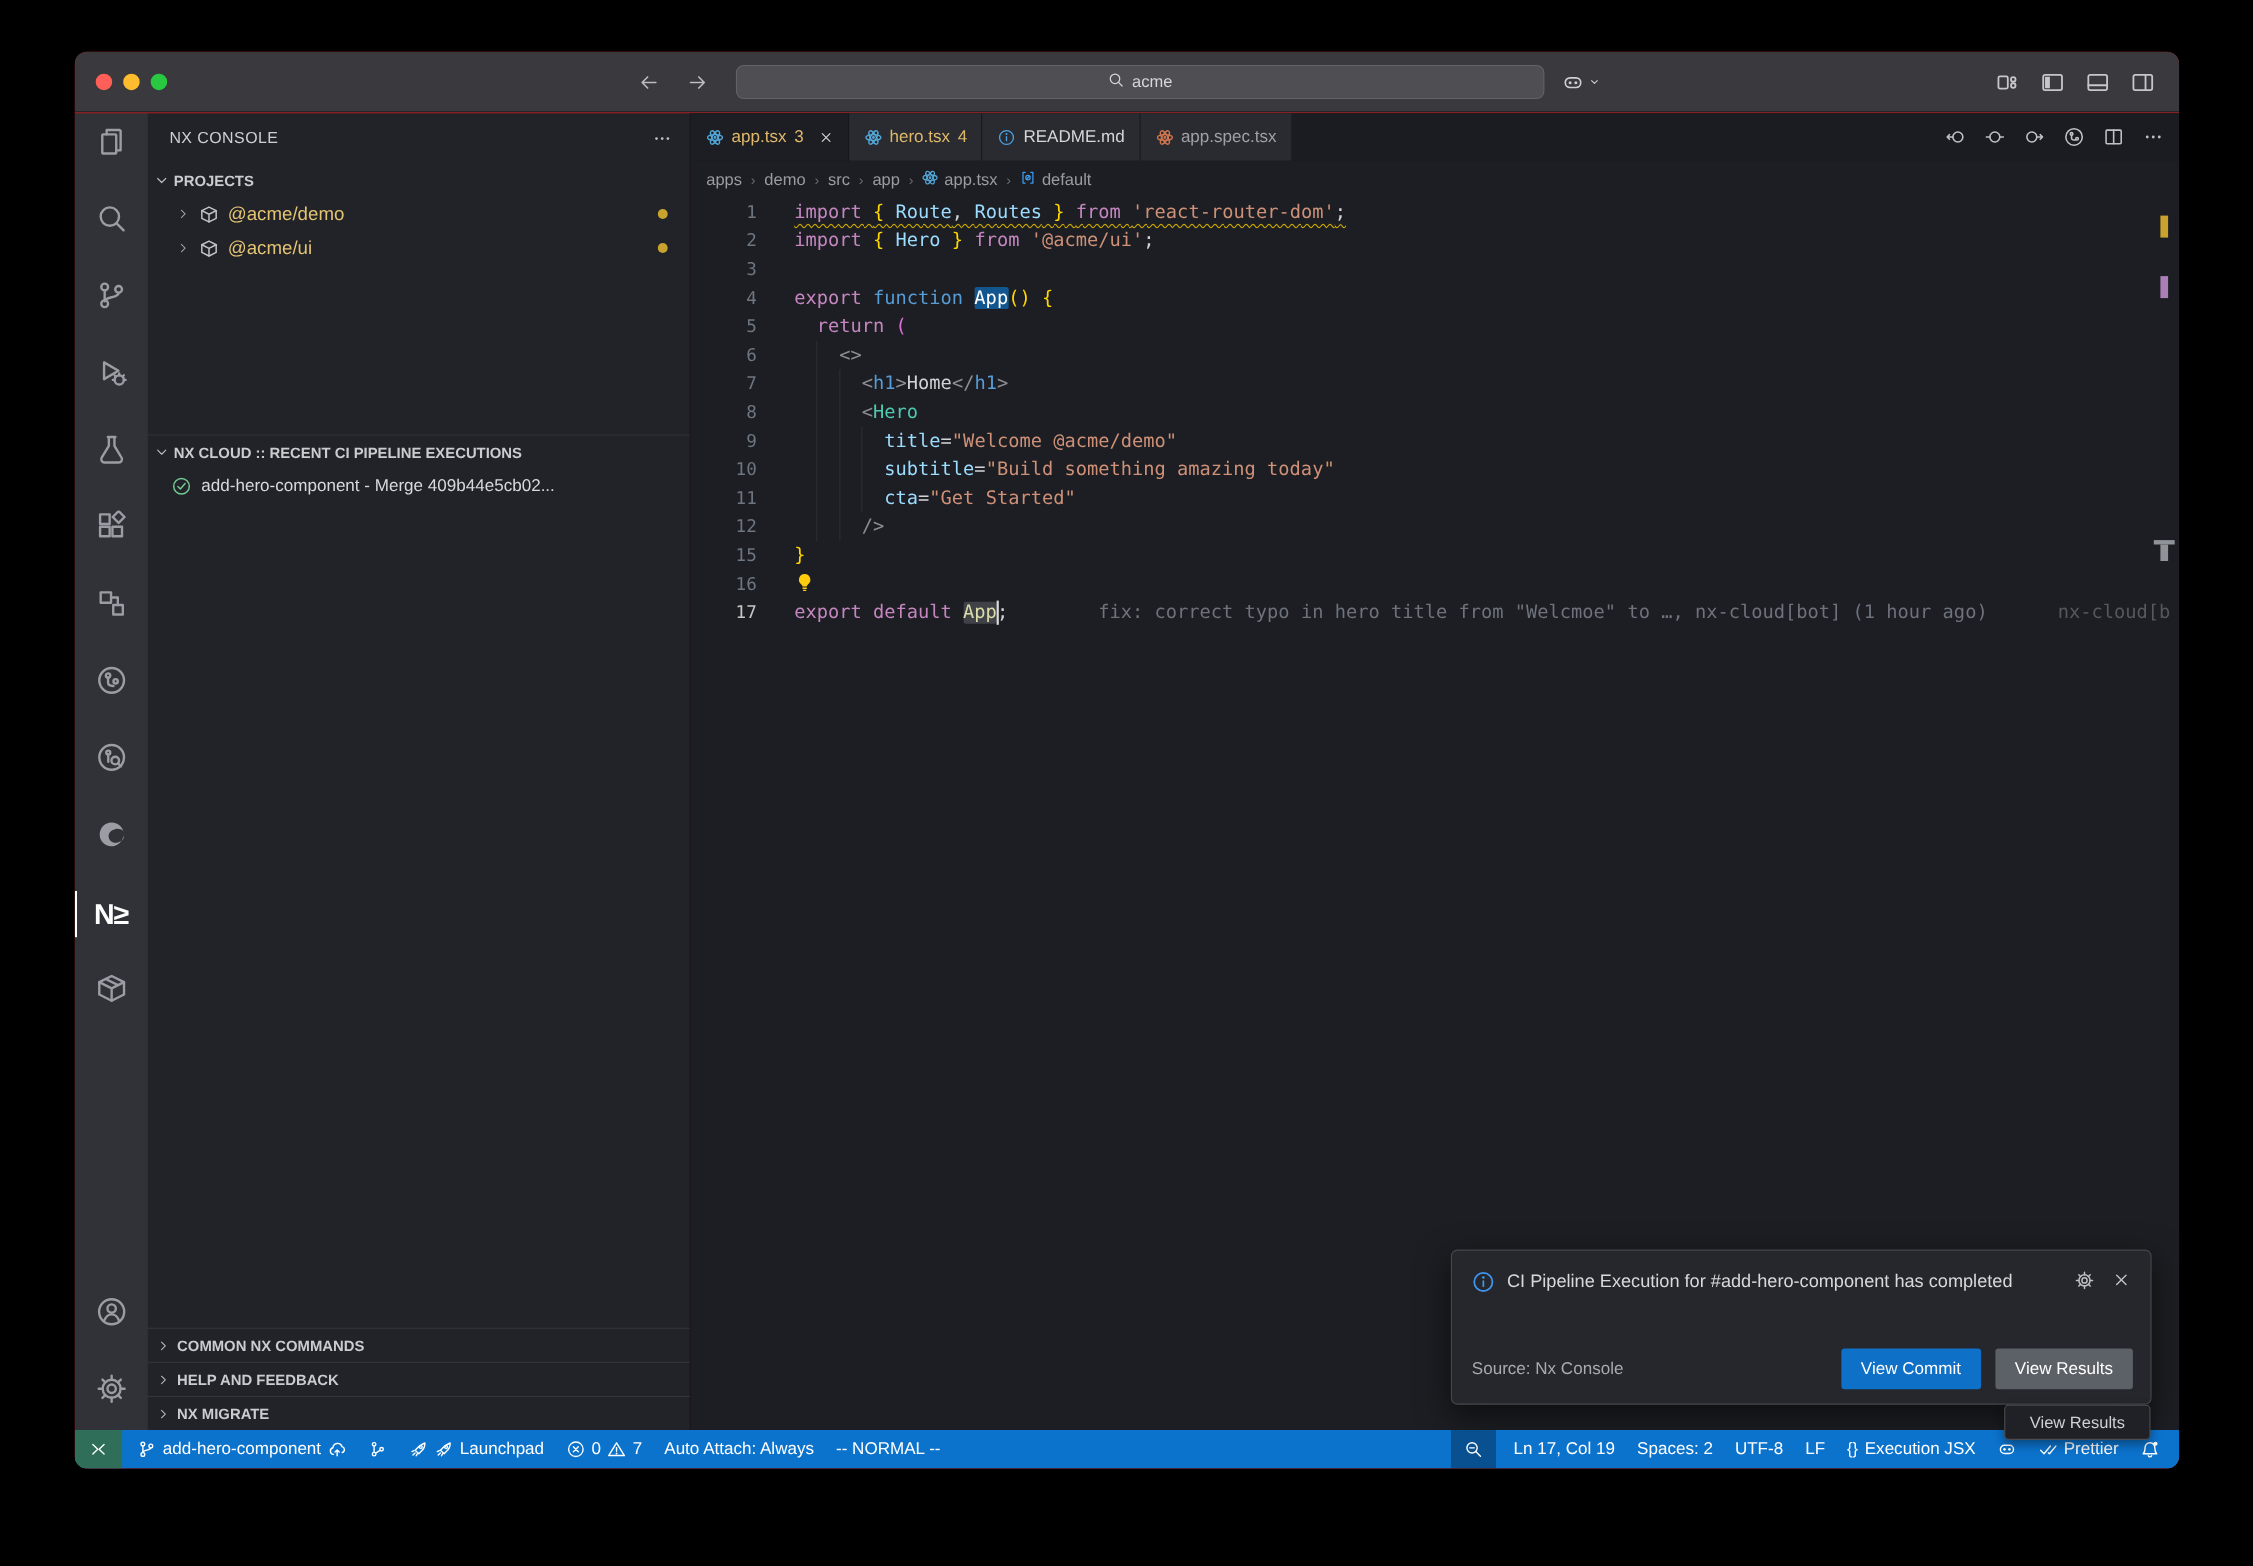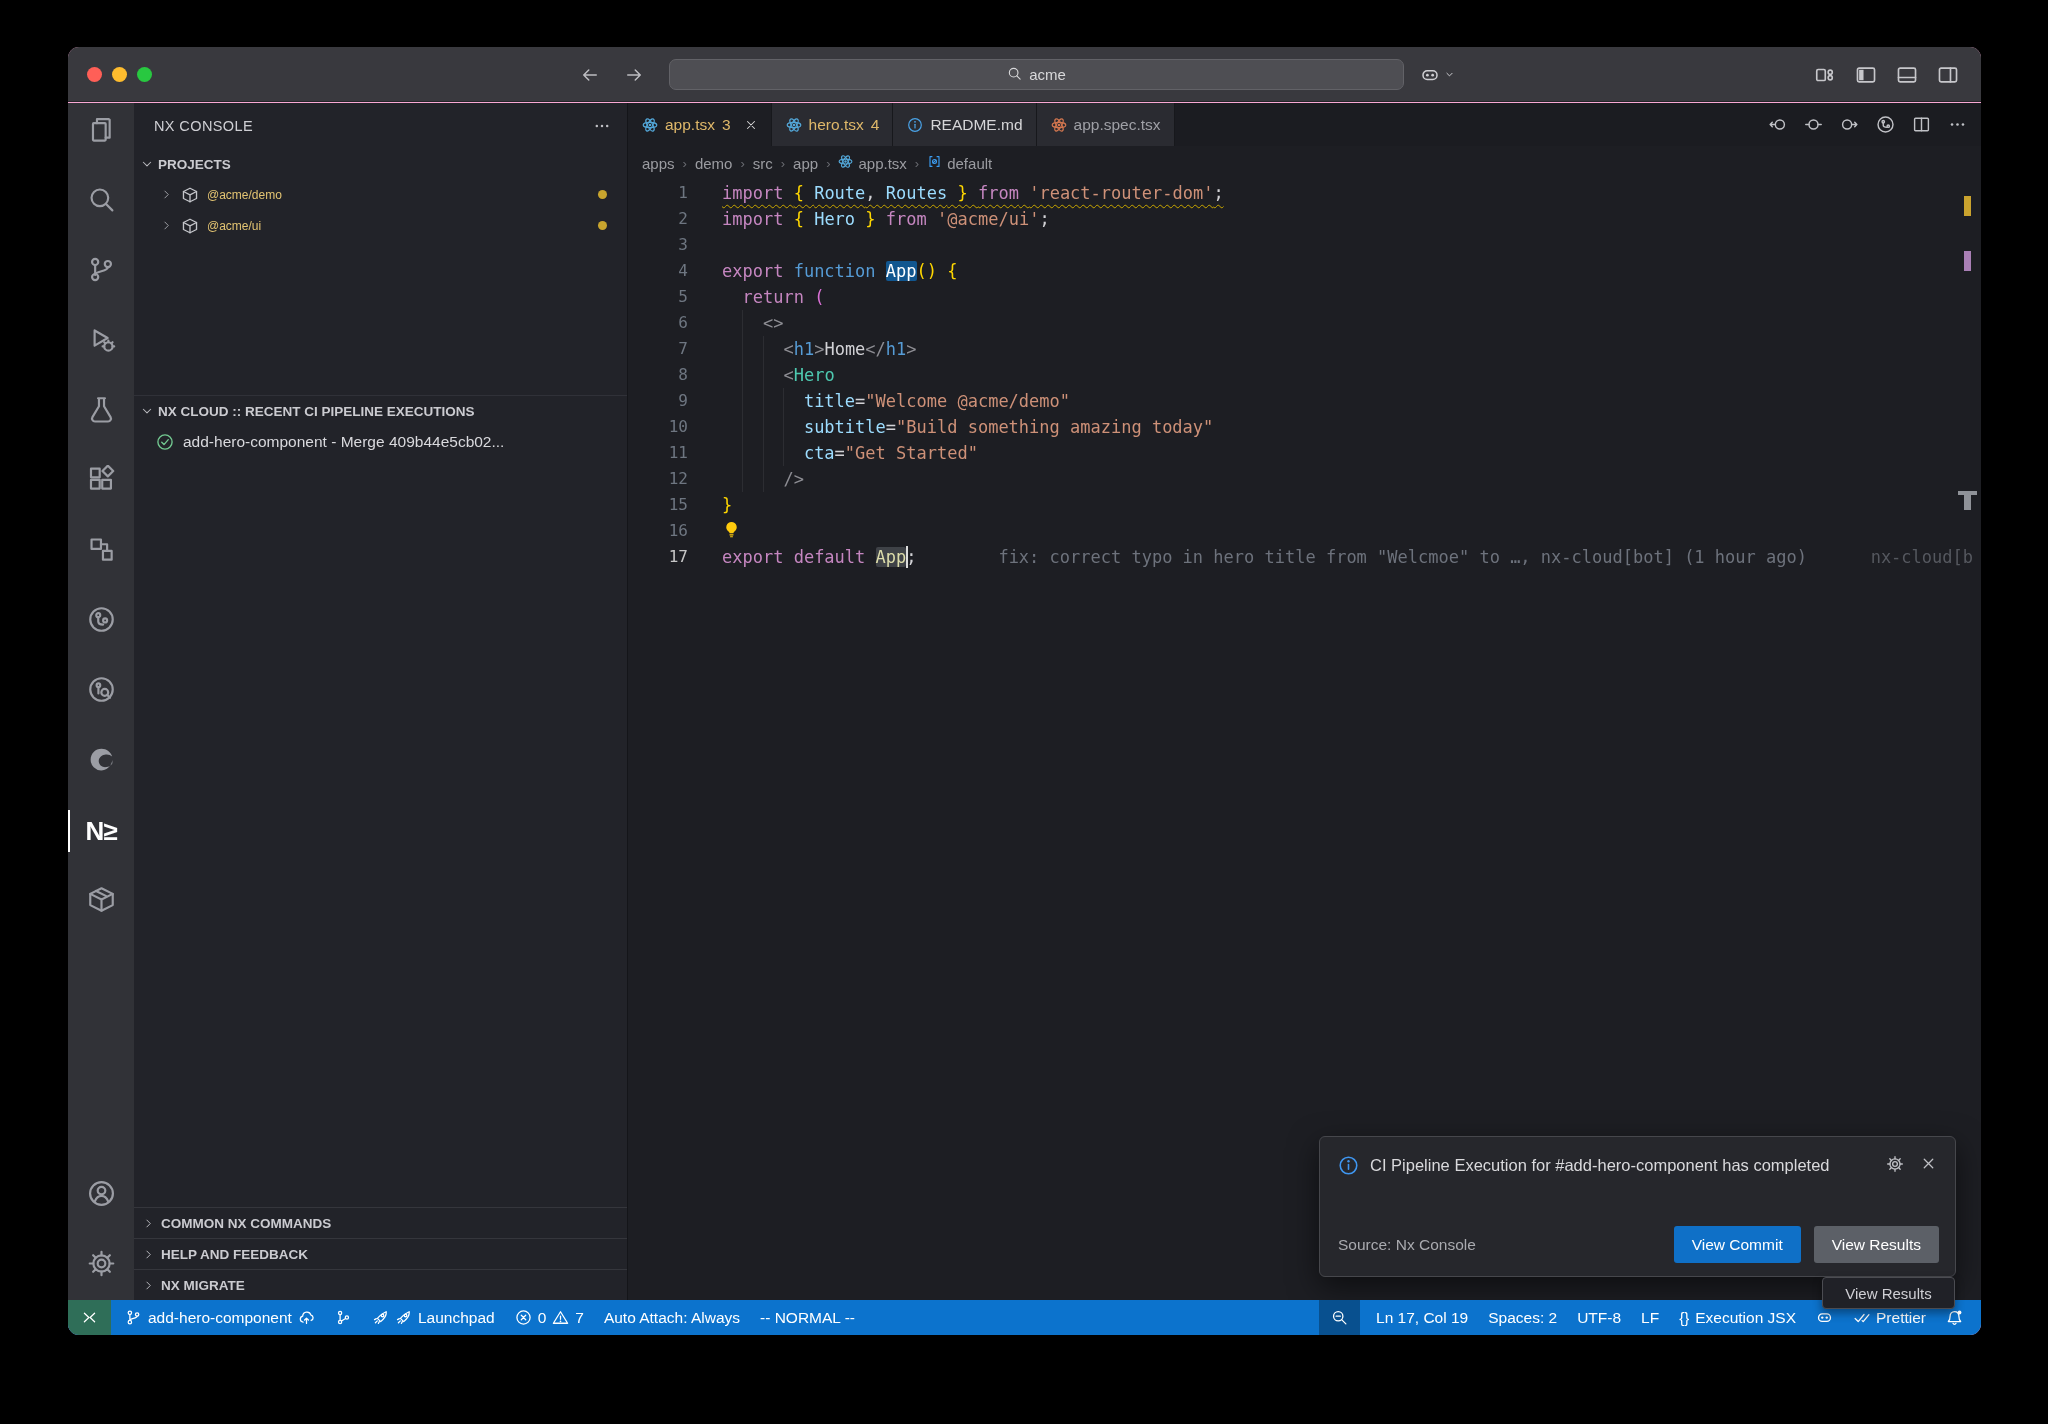--- a/index.html
+++ b/index.html
@@ -1,17 +1,17 @@
 <!DOCTYPE html>
 <html><head>
 <meta charset="utf-8">
 <style>
   * { margin:0; padding:0; box-sizing:border-box; }
   html,body { width:2048px; height:1424px; background:#000; font-family:"Liberation Sans", sans-serif; overflow:hidden; }
-  .window { position:absolute; left:68px; top:47px; width:1913px; height:1288px; background:#f9a8d4; border-radius:11px; overflow:hidden; box-shadow:0 30px 80px rgba(0,0,0,.7); }
+  .window { position:absolute; left:68px; top:47px; width:1913px; height:1288px; background:#b91c1c; border-radius:11px; overflow:hidden; box-shadow:0 30px 80px rgba(0,0,0,.7); }
 
   
   .titlebar { position:relative; height:55px; background:#39393e; border-bottom:1px solid #242428; }
   .lights { position:absolute; left:19px; top:0; height:55px; display:flex; align-items:center; gap:10px; }
   .light { width:15px; height:15px; border-radius:50%; }
   .light.red{background:#ff5f57}.light.yellow{background:#febc2e}.light.green{background:#28c840}
   .nav-arrows { position:absolute; left:512px; top:0; height:55px; display:flex; align-items:center; gap:24px; color:#bdbdc1; font-size:20px; }
   .searchbox { position:absolute; left:601px; top:12px; width:735px; height:31px; background:#4e4e53; border:1px solid #626267; border-radius:7px; display:flex; align-items:center; justify-content:center; gap:7px; color:#d8d8da; font-size:15px; }
   .copilot-title { position:absolute; left:1352px; top:0; height:55px; display:flex; align-items:center; gap:3px; color:#cfcfd3; }
   .tb-right { position:absolute; right:22px; top:0; height:55px; display:flex; align-items:center; gap:19px; color:#c7c7cb; }
@@ -28,21 +28,21 @@
   .ab-bottom { position:absolute; bottom:0; left:0; }
   .nx-logo { font-size:26px; font-weight:700; letter-spacing:-1px; }
 
   .sidebar { width:494px; background:#222329; border-right:1px solid #141519; display:flex; flex-direction:column; flex:none; position:relative; }
   .sb-header { height:46px; flex:none; display:flex; align-items:center; padding:0 16px 0 20px; color:#cfcfd4; font-size:14.5px; letter-spacing:.4px; }
   .sb-title { flex:1; }
   .sb-more { color:#bfbfc4; display:flex; }
   .section-header { height:30px; flex:none; display:flex; align-items:center; gap:4px; padding-left:6px; font-weight:700; font-size:13.5px; color:#cbcbd0; }
   .section-header .chev { display:flex; color:#b8b8bd; }
   .section-projects { height:246px; flex:none; }
-  .tree-row { height:31px; display:flex; align-items:center; padding-left:26px; gap:8px; font-size:12px; color:#e3c472; position:relative; }
+  .tree-row { height:31px; display:flex; align-items:center; padding-left:26px; gap:8px; font-size:17px; color:#e3c472; position:relative; }
   .tree-row .chev { display:flex; color:#9fa0a6; }
   .tree-row .pkg { display:flex; color:#c3c4c9; }
   .tree-dot { position:absolute; right:20px; width:9px; height:9px; border-radius:50%; background:#c8a42e; }
   .section-cloud { border-top:1px solid #303138; }
   .cloud-row { height:31px; display:flex; align-items:center; padding-left:22px; gap:9px; font-size:15.5px; color:#d9d9dd; }
   .cloud-row .check { display:flex; color:#73c991; }
   .sb-footer { margin-top:auto; }
   .footer-row { height:31px; border-top:1px solid #35363c; display:flex; align-items:center; gap:6px; padding-left:8px; font-weight:700; font-size:13.5px; color:#cbcbd0; }
   .footer-row .chev { display:flex; color:#b8b8bd; }
 

